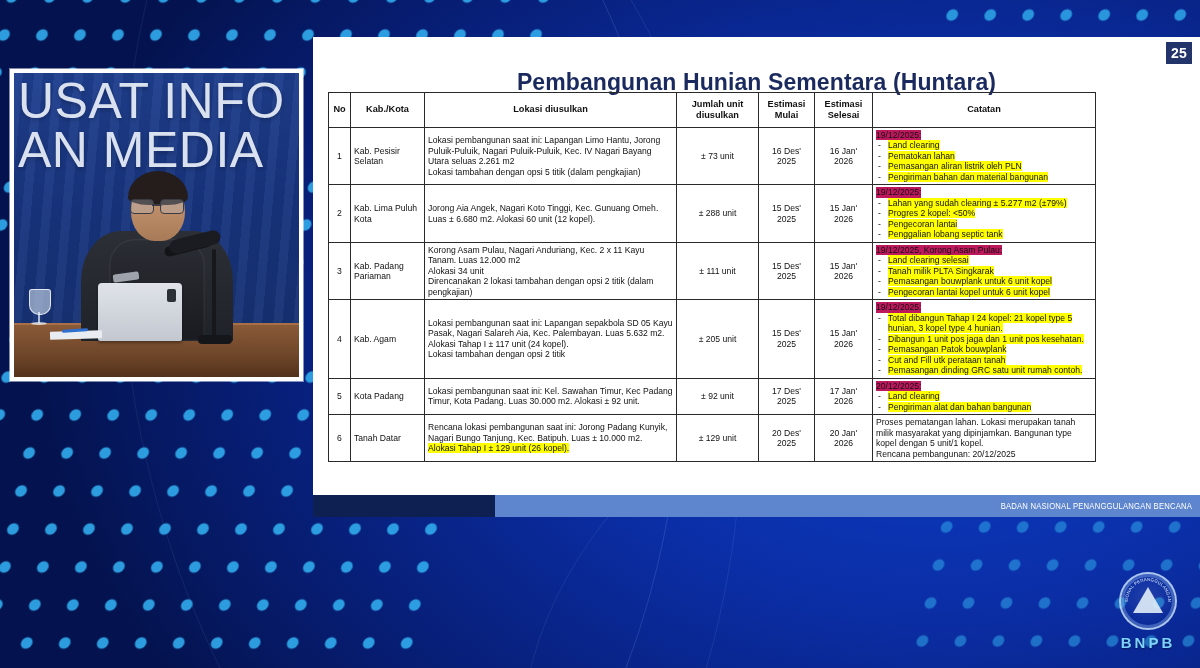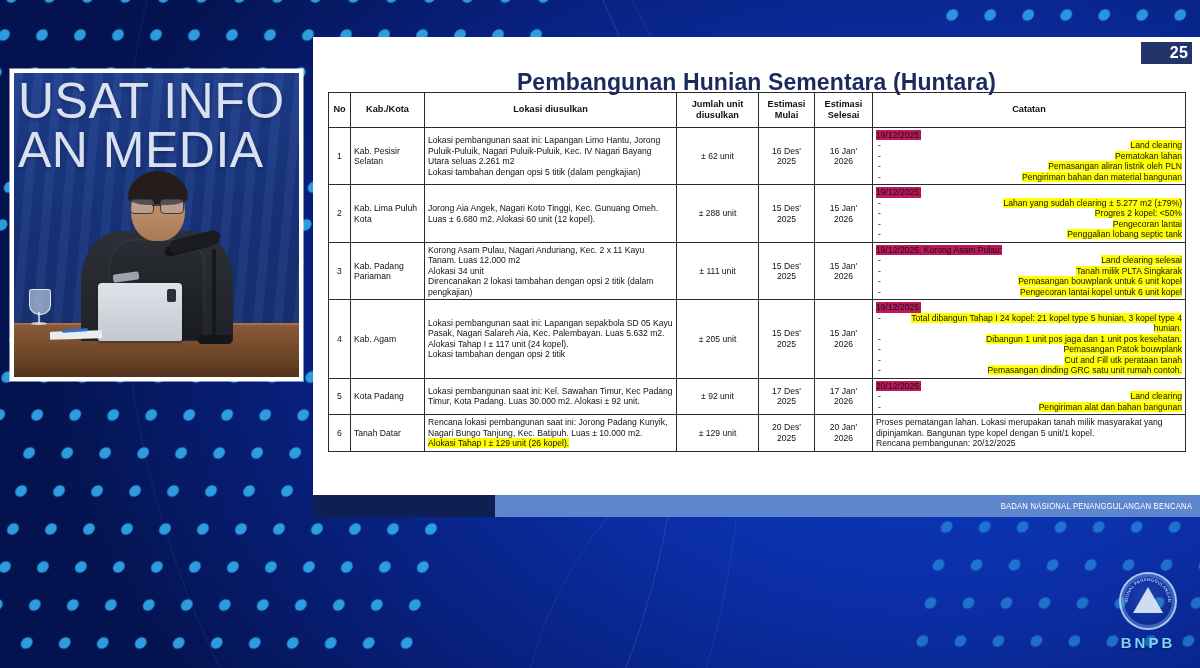--- a/index.html
+++ b/index.html
@@ -295,43 +295,42 @@
     background: #fff;
   }
   #slide-number {
     position: absolute;
     right: 8px;
     top: 5px;
     width: 26px;
     height: 22px;
     background: #23346b;
     color: #fff;
-    font-size: 16px;
+    font-size: 14px;
     font-weight: bold;
     display: flex;
     align-items: center;
     justify-content: center;
     letter-spacing: .3px;
-    padding-left: 25px;
   }
   #slide-title {
     text-align: center;
     color: #1b2a5e;
     font-size: 23px;
     font-weight: bold;
     padding-top: 32px;
     letter-spacing: .1px;
   }
 
   
   #huntara-table {
     position: absolute;
     left: 15px;
     top: 55px;
-    width: 858px;
+    width: 768px;
     border-collapse: collapse;
     table-layout: fixed;
     font-size: 8.6px;
     color: #111;
   }
   #huntara-table th,
   #huntara-table td {
     border: 1px solid #2a2a2a;
     vertical-align: middle;
     padding: 2px 3px;
@@ -362,21 +361,20 @@
 
   .note-head {
     display: inline-block;
     background: #be185d;
     font-weight: normal;
   }
   .note-list {
     margin: 0;
     padding: 0;
     list-style: none;
-    text-align: right;
   }
   .note-list li {
     position: relative;
     padding-left: 12px;
     margin: 0;
   }
   .note-list li:before {
     content: "-";
     position: absolute;
     left: 2px;
@@ -551,21 +549,21 @@
         </tr>
       </thead>
       <tbody id="table-body">
           <tr>
             <td class="c-no">1</td>
             <td class="c-kab">Kab. Pesisir Selatan</td>
             <td class="c-lokasi">
               <span class="lok-line">Lokasi pembangunan saat ini: Lapangan Limo Hantu, Jorong Puluik-Puluik, Nagari Puluik-Puluik, Kec.  IV Nagari Bayang Utara seluas 2.261 m2</span>
               <span class="lok-line">Lokasi tambahan dengan opsi 5 titik (dalam pengkajian)</span>
             </td>
-            <td class="c-jumlah">± 62 unit</td>
+            <td class="c-jumlah">± 73 unit</td>
             <td class="c-mulai">
               <span class="date-line">16 Des'</span>
               <span class="date-line">2025</span>
             </td>
             <td class="c-selesai">
               <span class="date-line">16 Jan'</span>
               <span class="date-line">2026</span>
             </td>
             <td class="c-catatan">
               <div><span class="note-head">19/12/2025:</span></div>

